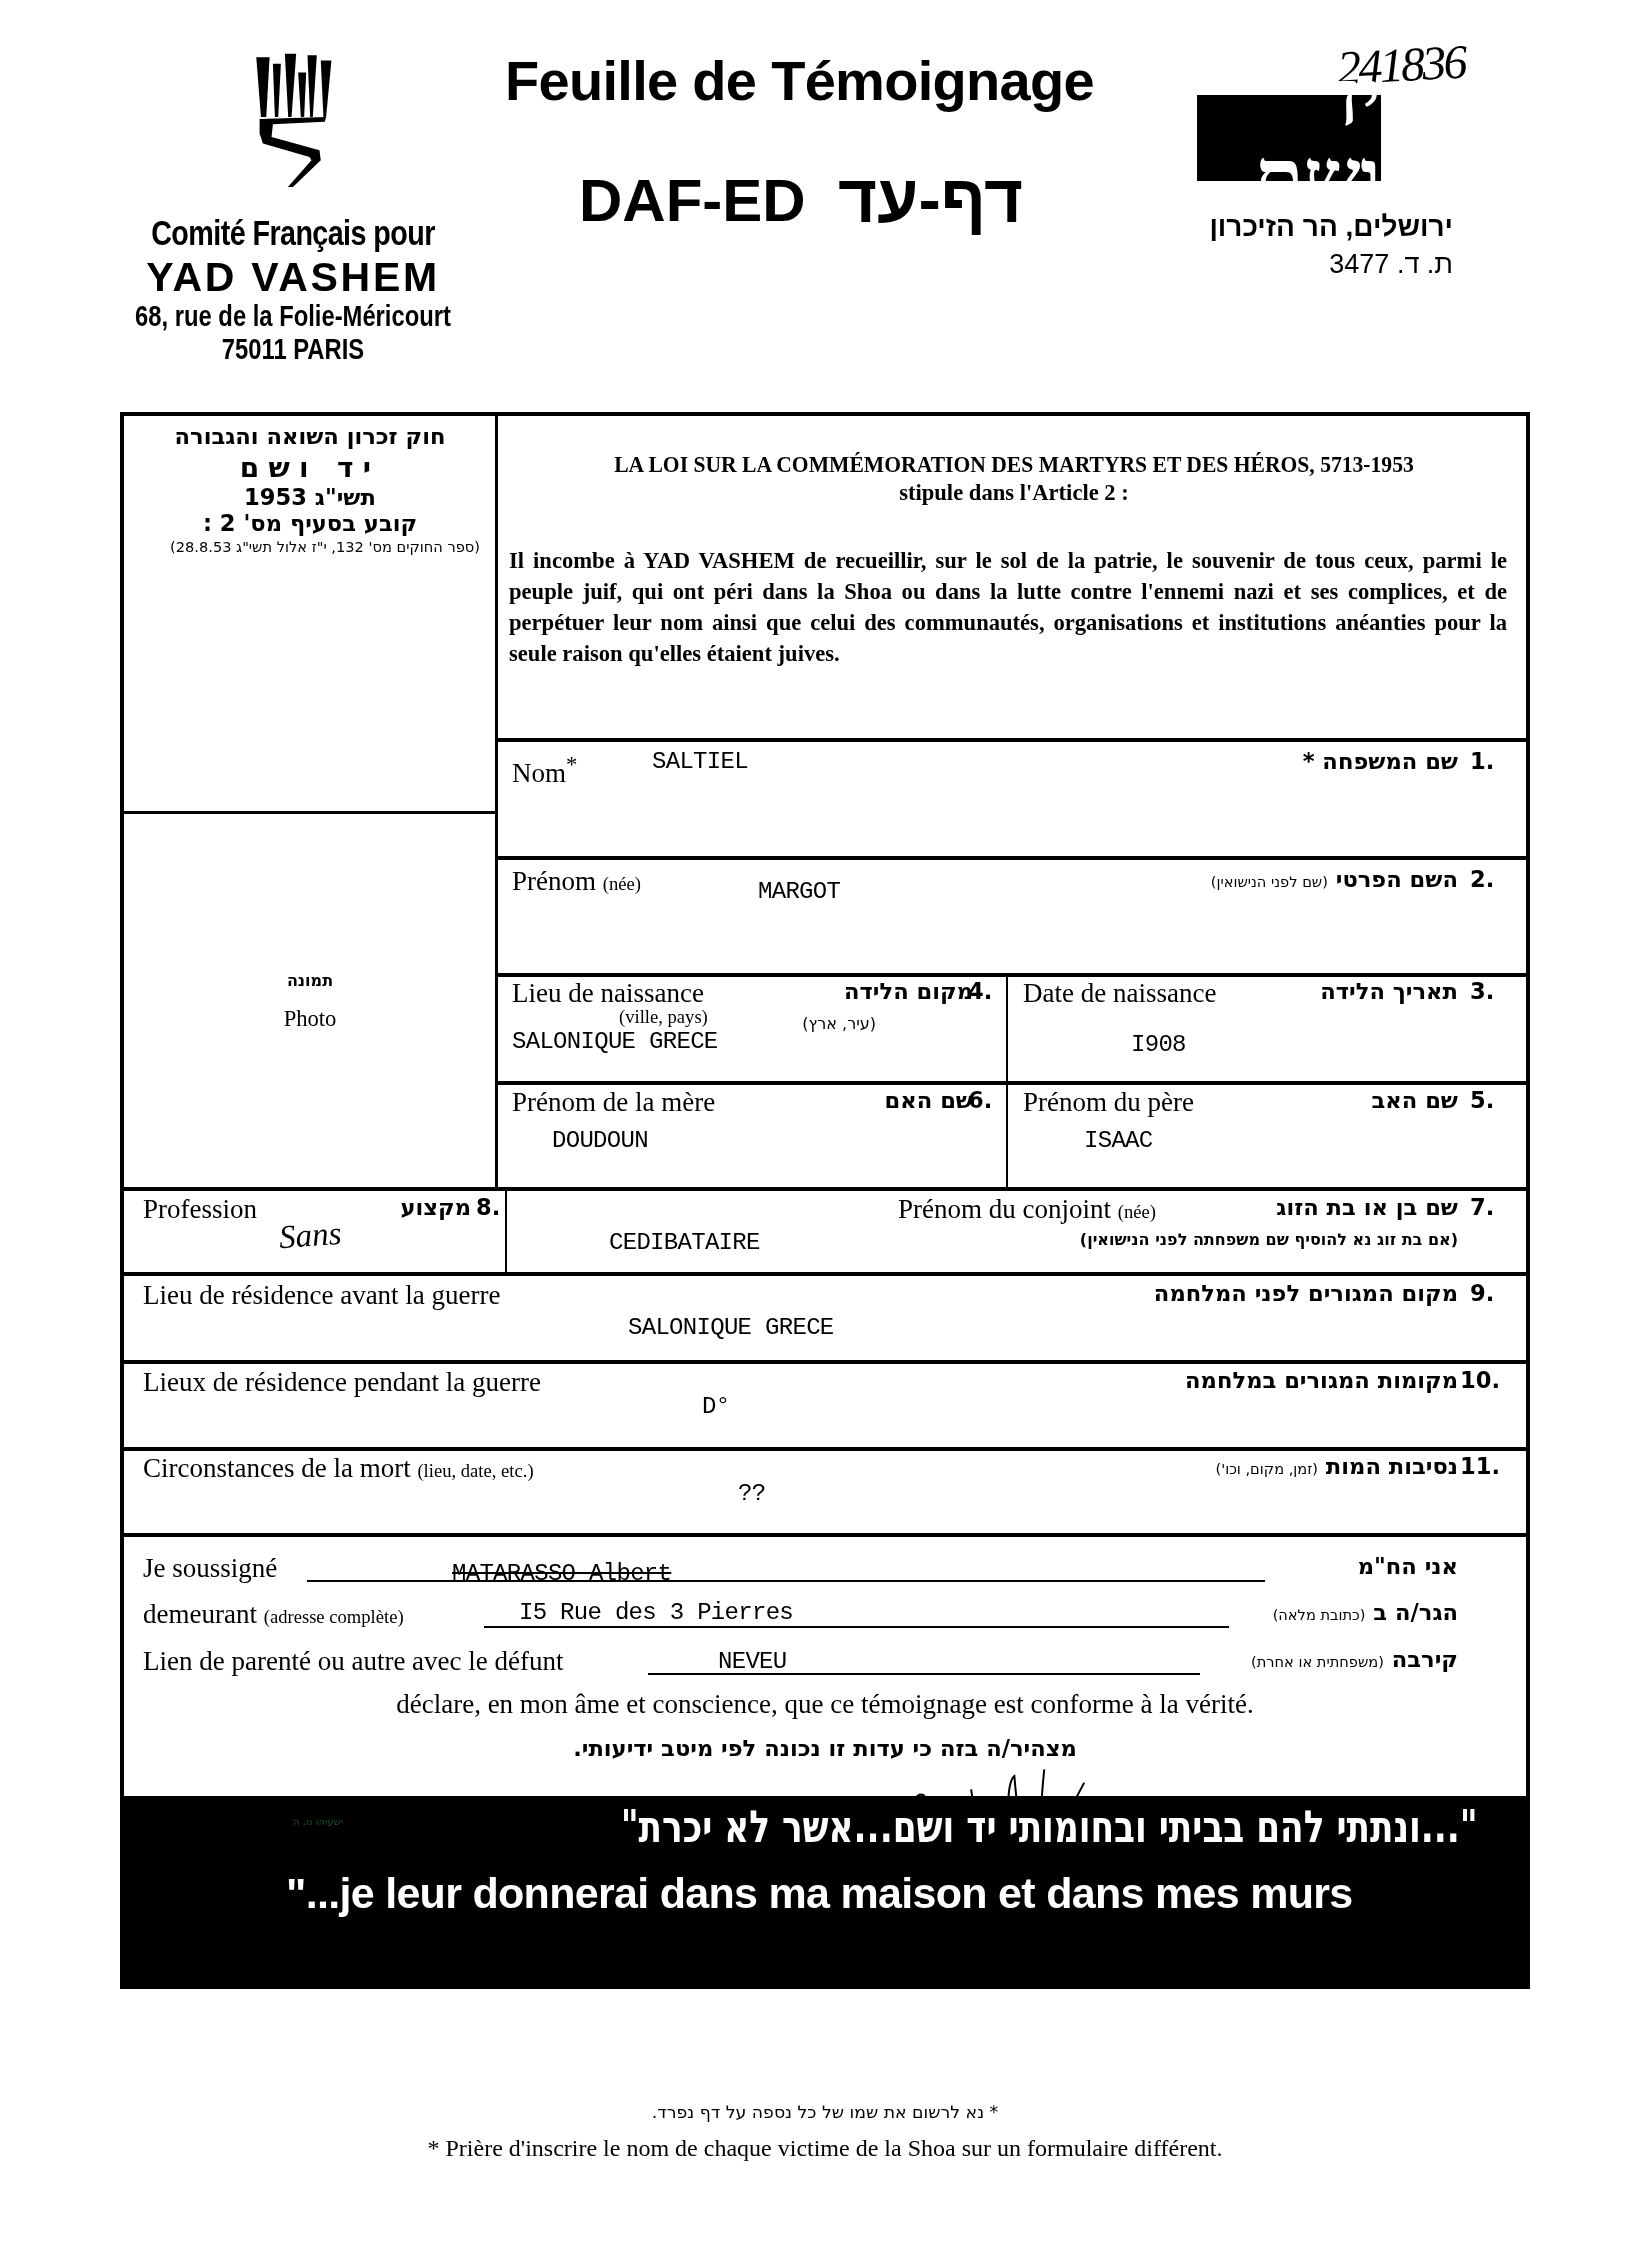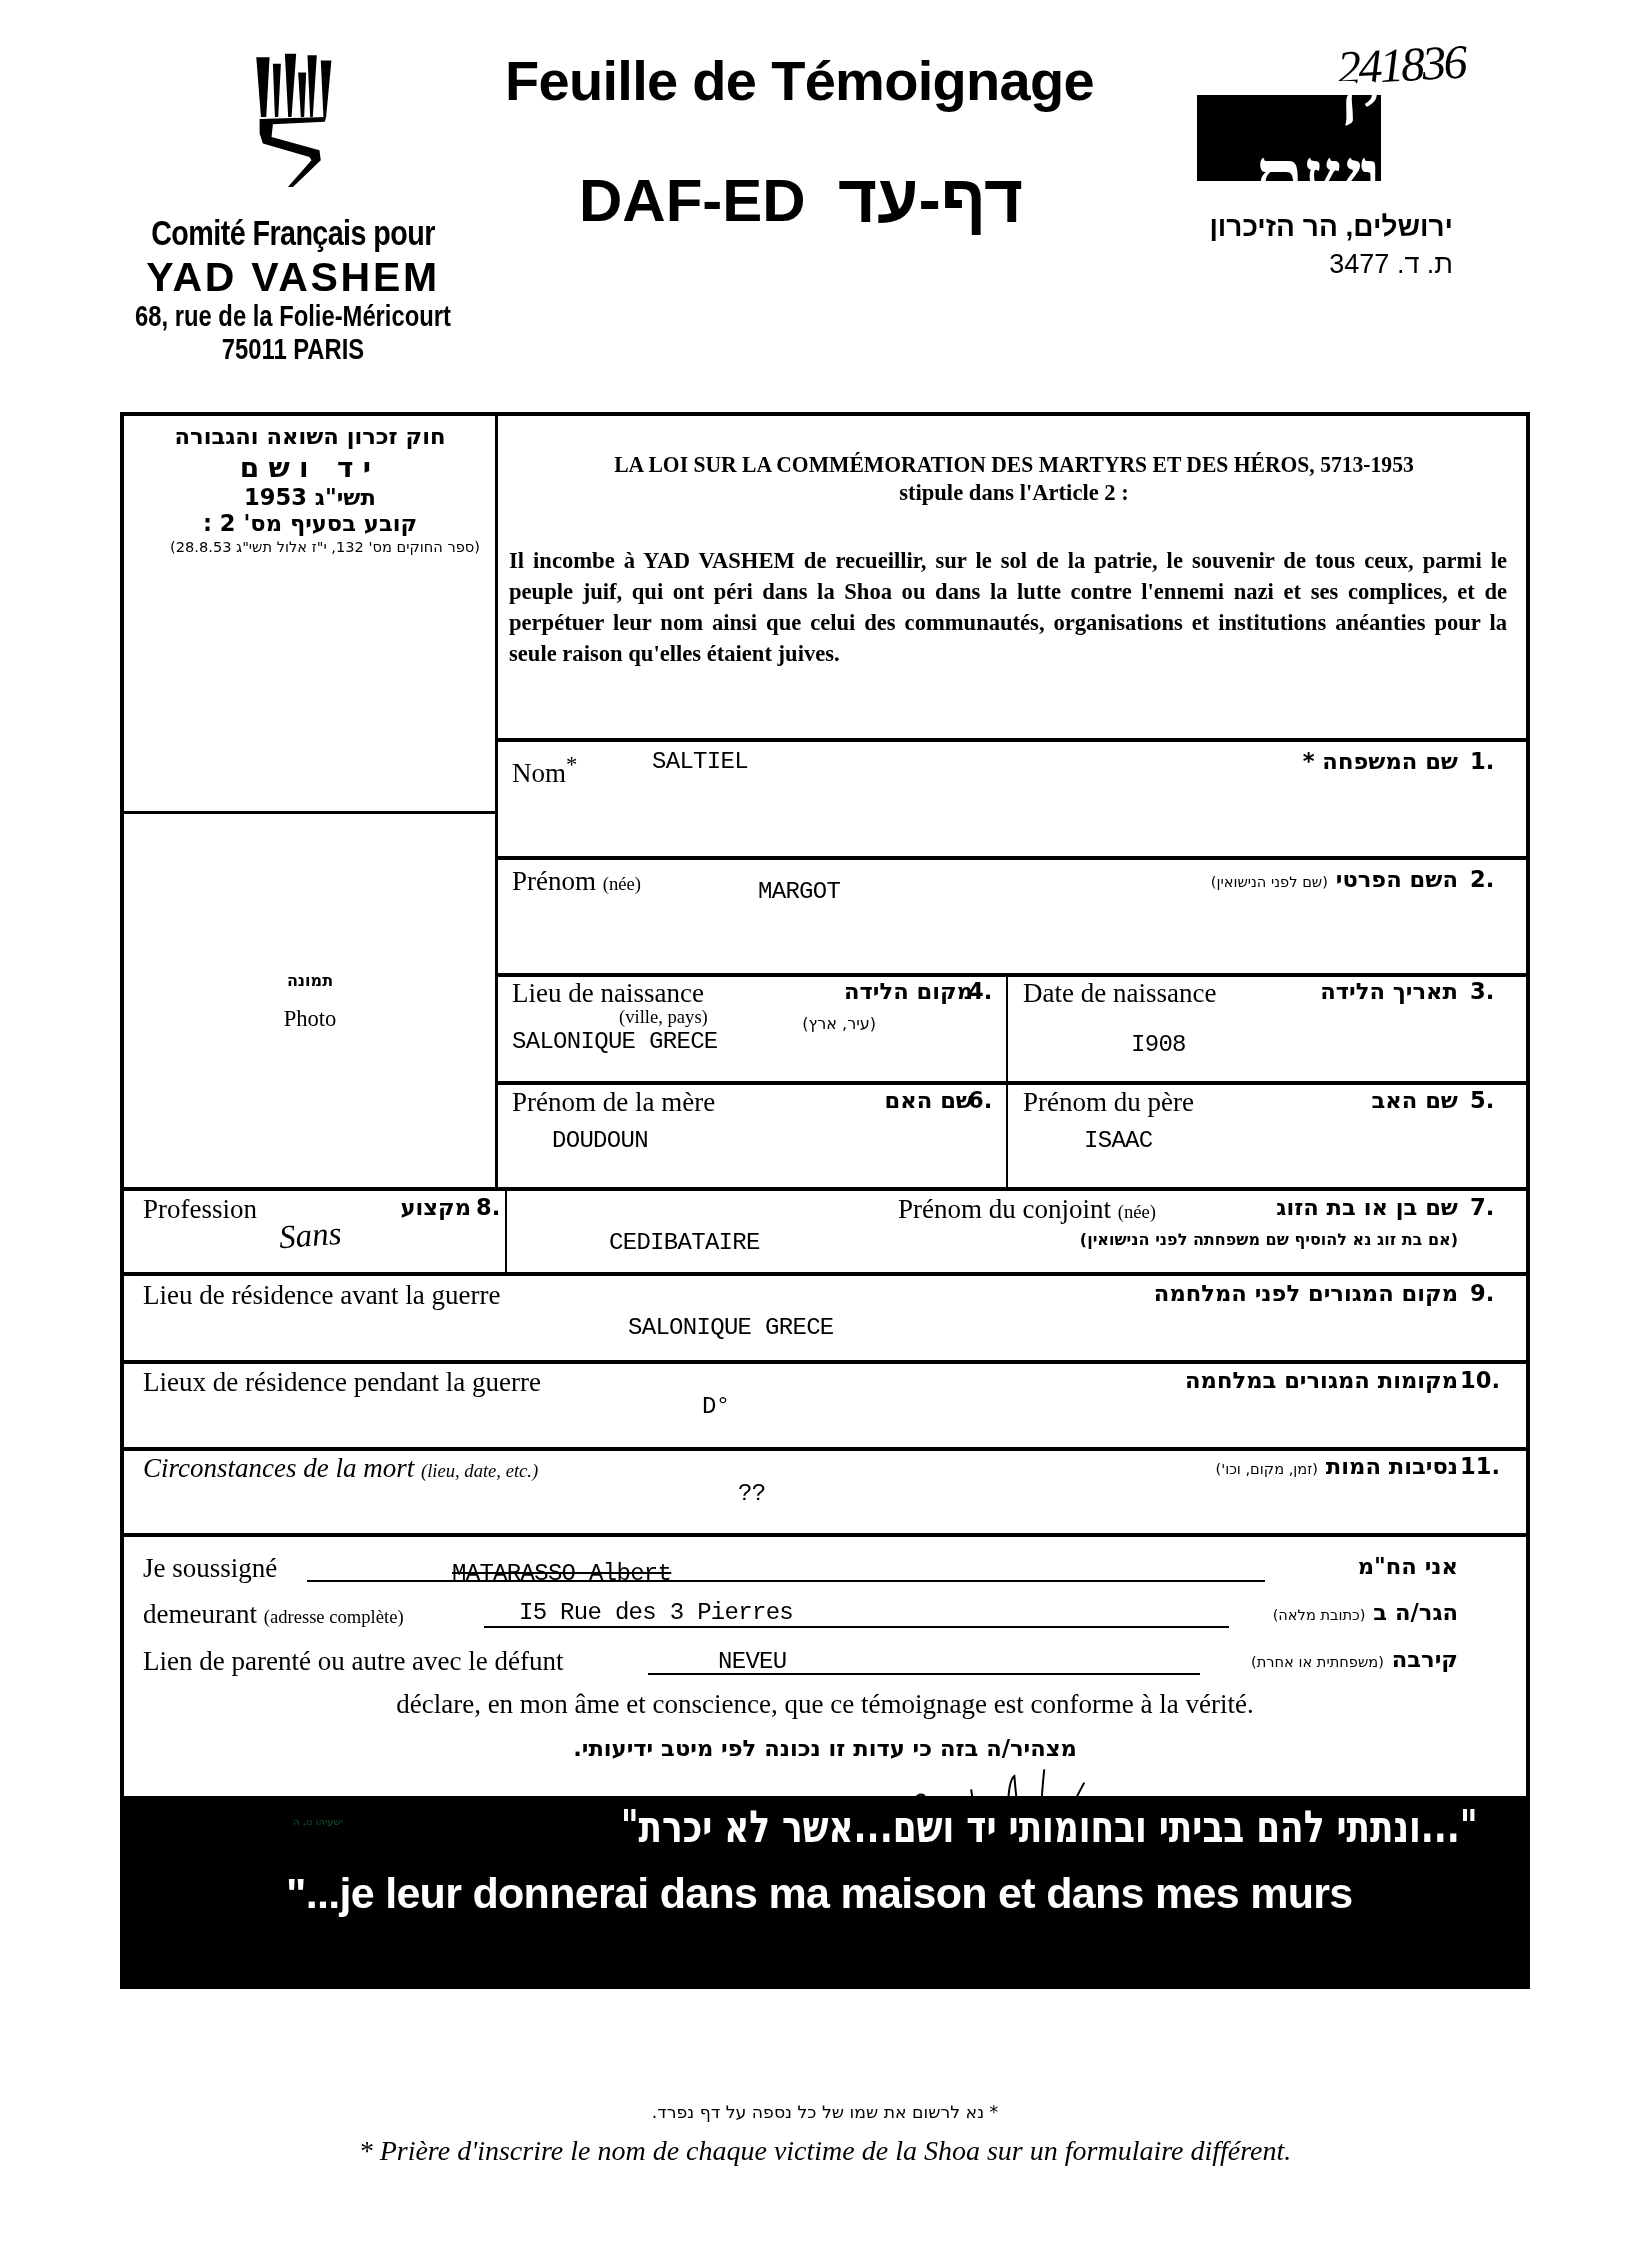--- a/index.html
+++ b/index.html
@@ -48,21 +48,21 @@
   .hlbl small { font-size:14.6px; font-weight:normal; }
   .val { font-family:"Liberation Mono", monospace; font-size:24px; letter-spacing:-0.7px; }
 
   .quote-band { left:120px; top:1796px; width:1410px; height:193px; background:#000; color:#fff; }
   .quote-heb { right:173px; top:1801px; direction:rtl; color:#fff; font-family:"DejaVu Sans", sans-serif; font-weight:bold; font-size:44px; transform:scaleX(0.78); transform-origin:right; white-space:nowrap; }
   .quote-heb-ref { left:293px; top:1816px; color:#14532d; font-family:"DejaVu Sans", sans-serif; font-size:10px; direction:rtl; }
   .quote-fr { left:286px; top:1869px; color:#fff; font-family:"Liberation Sans", sans-serif; font-weight:bold; font-size:43px; line-height:48px; letter-spacing:-0.7px; }
   .quote-fr .ref { font-size:18.6px; }
 
   .foot-heb { left:120px; top:2102px; width:1410px; text-align:center; direction:rtl; font-family:"DejaVu Sans", sans-serif; font-size:17.3px; }
-  .foot-fr { left:120px; top:2135px; width:1410px; text-align:center; font-family:"Liberation Serif", serif; font-style:italic; font-size:28px; }
+  .foot-fr { left:120px; top:2135px; width:1410px; text-align:center; font-family:"Liberation Serif", serif; font-size:24px; }
 
   .uline { position:absolute; height:2px; background:#000; }
   .sig { position:absolute; }
 </style>
 </head>
 <body>
 
 <div class="abs logo-left">
   <svg width="133" height="160" viewBox="0 0 200 240">
     <polygon points="35,45 55,45 50,135 42,135" fill="#000"></polygon>
@@ -167,21 +167,21 @@
 <div class="abs lbl" style="left:143px; top:1280px;">Lieu de résidence avant la guerre</div>
 <div class="abs hlbl" style="right:193px; top:1280px;">מקום המגורים לפני המלחמה</div>
 <div class="abs hlbl" style="left:1470px; top:1280px; direction:ltr;">9.</div>
 <div class="abs val" style="left:628px; top:1314px;">SALONIQUE GRECE</div>
 
 <div class="abs lbl" style="left:143px; top:1367px;">Lieux de résidence pendant la guerre</div>
 <div class="abs hlbl" style="right:193px; top:1367px;">מקומות המגורים במלחמה</div>
 <div class="abs hlbl" style="left:1460px; top:1367px; direction:ltr;">10.</div>
 <div class="abs val" style="left:702px; top:1393px;">D°</div>
 
-<div class="abs lbl" style="left:143px; top:1453px;font-style:italic;"><span>Circonstances de la mort</span> <small>(lieu, date, etc.)</small></div>
+<div class="abs lbl" style="left:143px; top:1453px;"><span>Circonstances de la mort</span> <small>(lieu, date, etc.)</small></div>
 <div class="abs hlbl" style="right:193px; top:1453px;"><span>נסיבות המות</span> <small>(זמן, מקום, וכו')</small></div>
 <div class="abs hlbl" style="left:1460px; top:1453px; direction:ltr;">11.</div>
 <div class="abs val" style="left:738px; top:1480px;">??</div>
 
 <div class="abs lbl" style="left:143px; top:1553px;">Je soussigné</div>
 <div class="uline" style="left:307px; top:1580px; width:958px;"></div>
 <div class="abs val" style="left:452px; top:1560px; text-decoration:line-through;">MATARASSO Albert</div>
 <div class="abs hlbl" style="right:193px; top:1553px;">אני הח"מ</div>
 
 <div class="abs lbl" style="left:143px; top:1599px;"><span>demeurant</span> <small>(adresse complète)</small></div>

